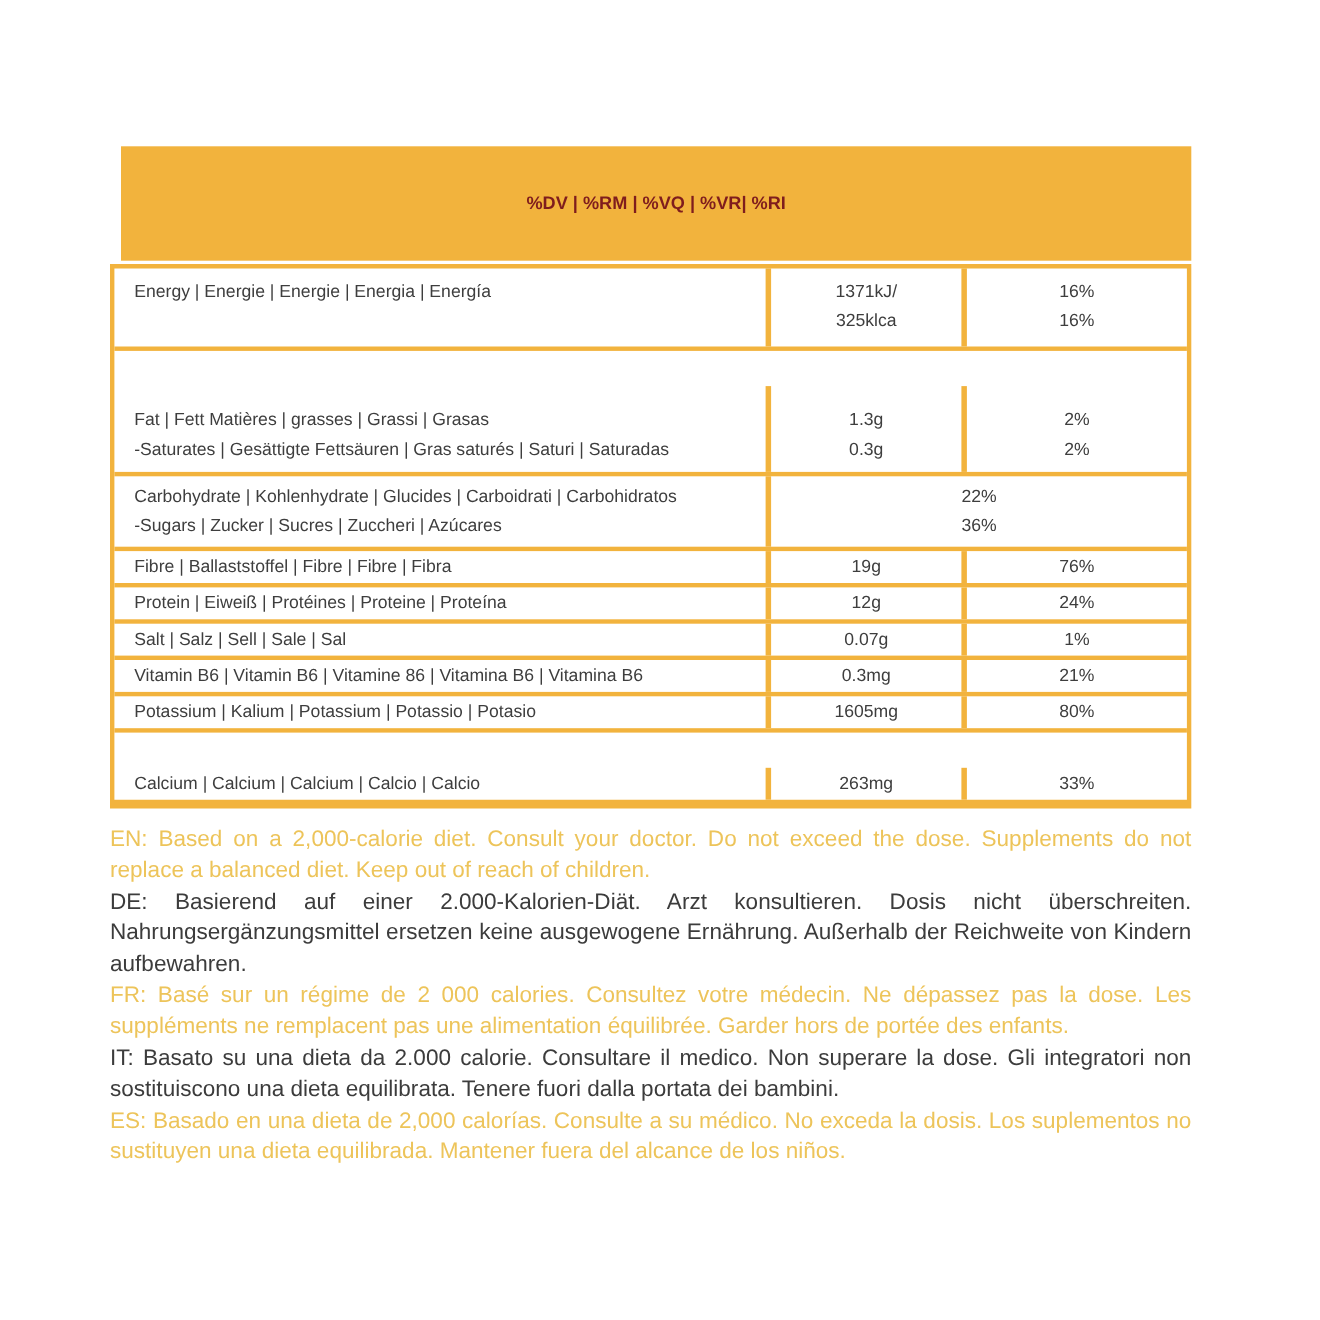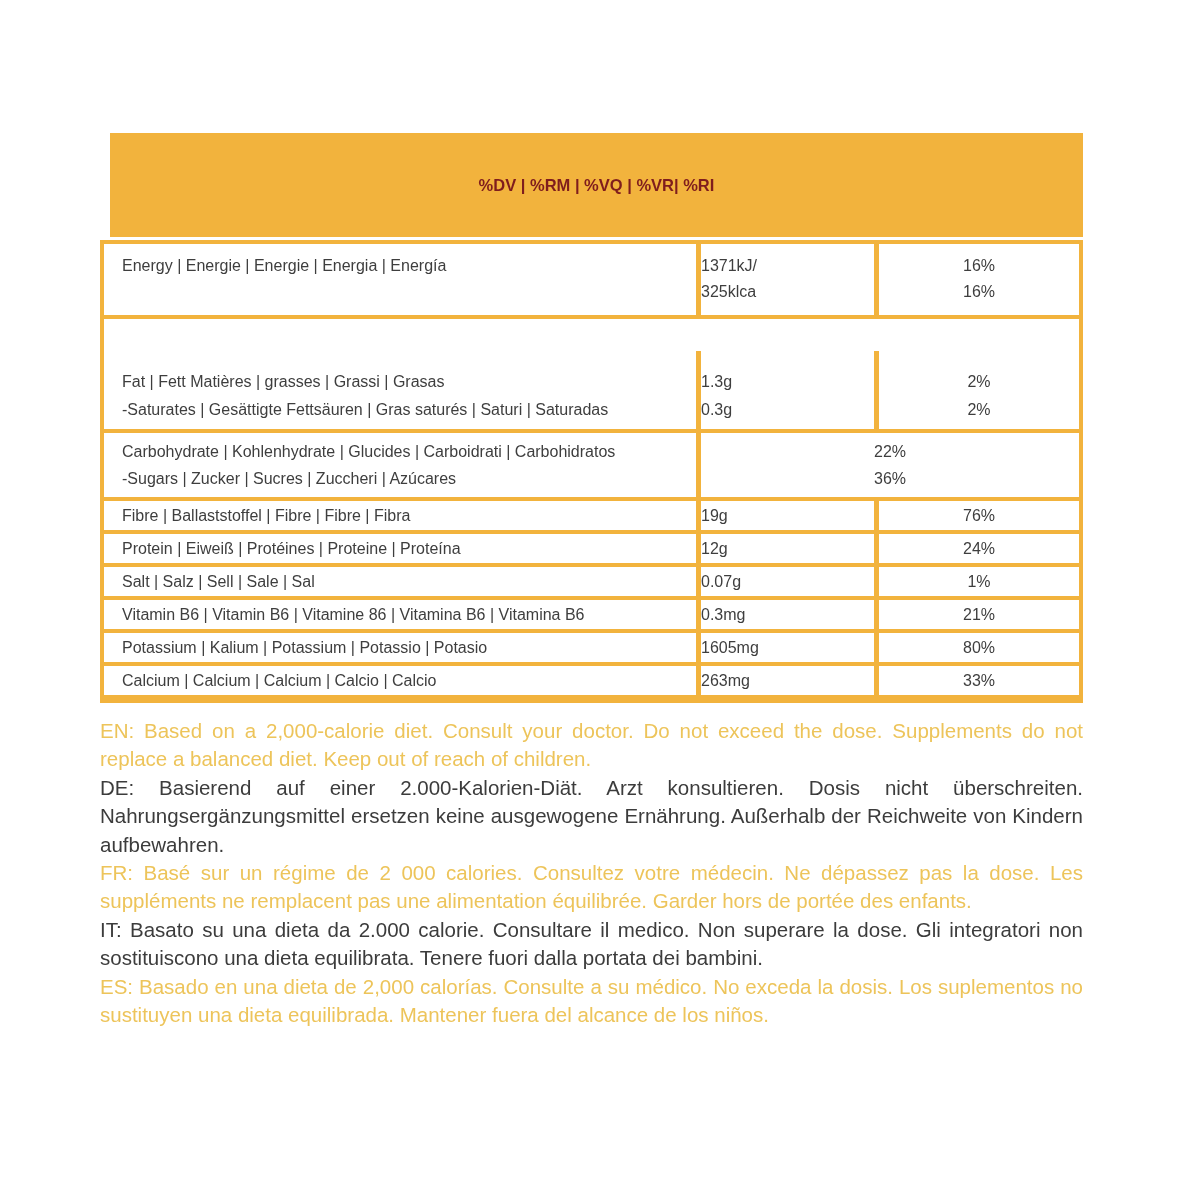--- a/index.html
+++ b/index.html
@@ -31,25 +31,25 @@
   
   .tbody{
     margin-top:3px;
     border-left:4px solid var(--amber);
     border-right:4px solid var(--amber);
     border-top:4px solid var(--amber);
     border-bottom:8px solid var(--amber);
     background:#ffffff;
   }
   .trow{display:flex;border-bottom:4px solid var(--amber);}
-  .trow:last-child{border-bottom:none;}
+  .trow:last-child{border-bottom:none;margin-top:32px;}
   .cell{box-sizing:border-box;display:flex;flex-direction:column;
         font-size:16px;color:#3E3E3E;}
   .c-label{width:597px;padding-left:18px;border-right:5px solid var(--amber);}
-  .c-amount{width:178px;border-right:5px solid var(--amber);}
+  .c-amount{width:178px;border-right:5px solid var(--amber);text-align:center;}
   .c-percent{flex:1;text-align:center;}
   .r-energy{height:71px;}
   .r-energy .cell{padding-top:9px;line-height:26px;}
   .r-fat{height:78px;margin-top:32px;}
   .r-fat .cell{justify-content:flex-end;padding-bottom:5px;line-height:28px;}
   .r-carb{height:64px;}
   .r-carb .cell{justify-content:center;line-height:27px;}
   .r-single{height:29px;}
   .r-single .cell{justify-content:center;line-height:17px;}
   

